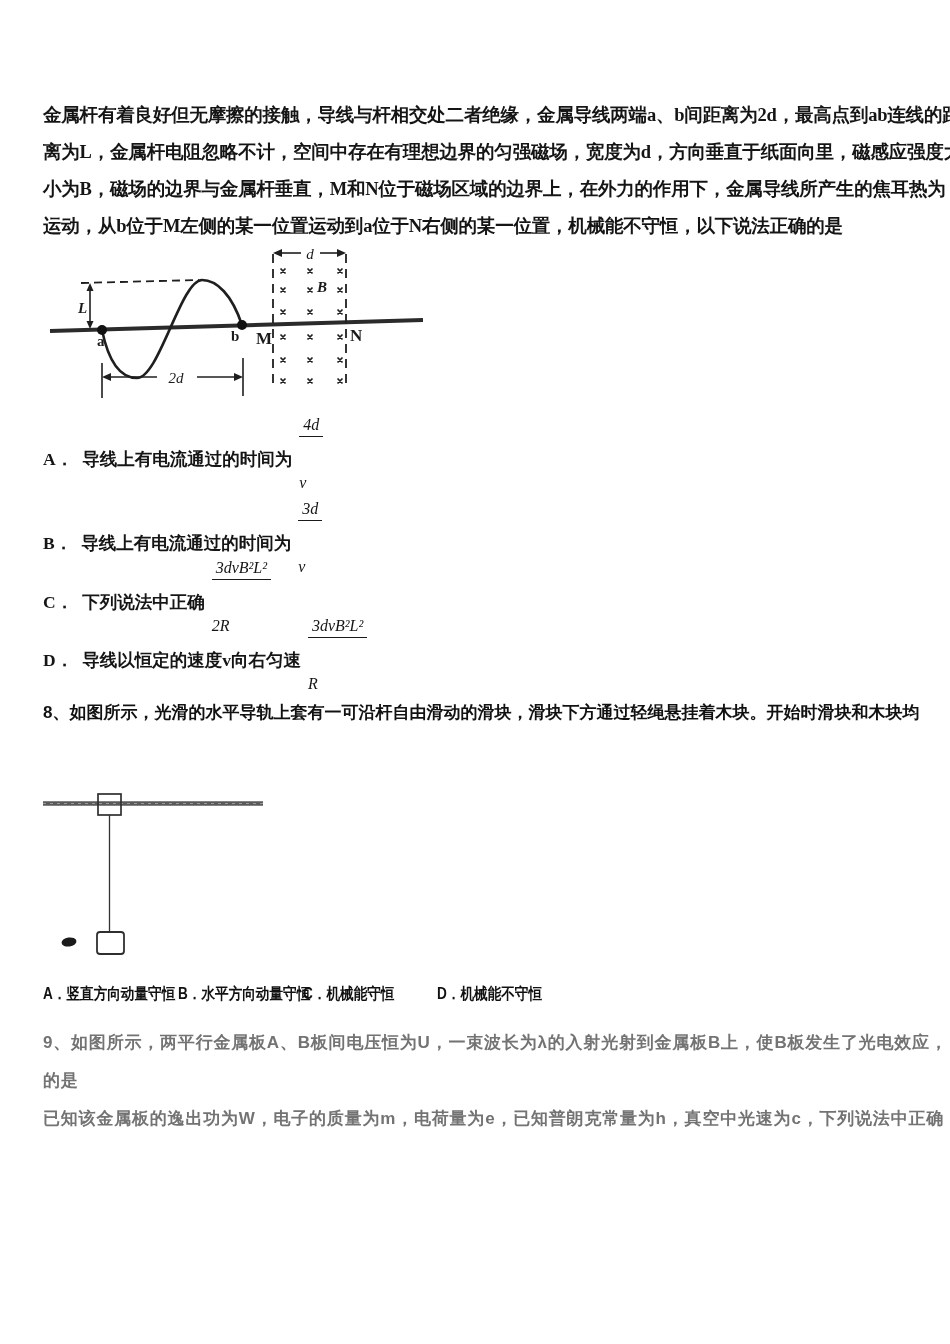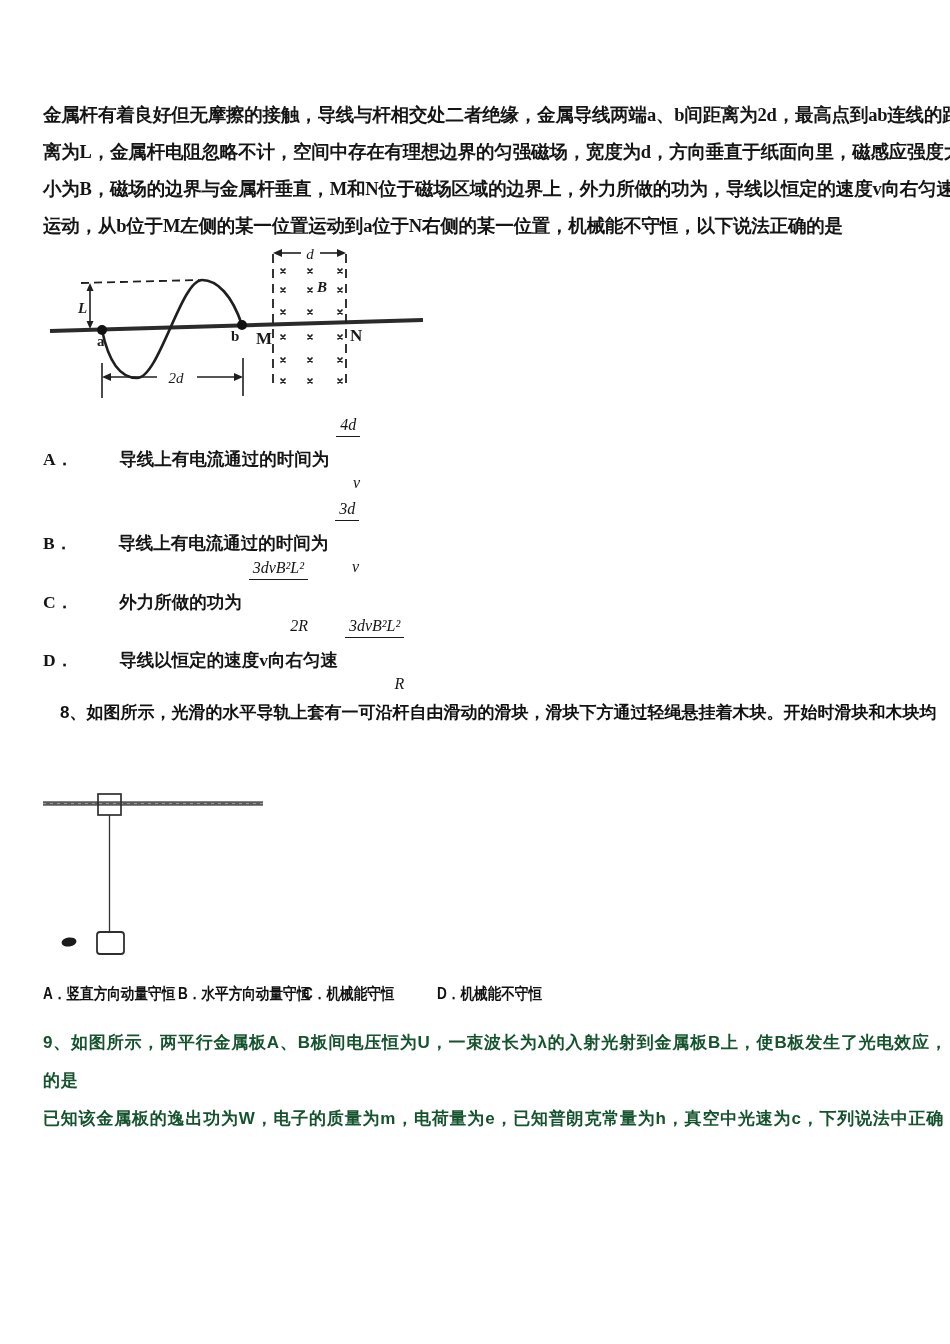--- a/index.html
+++ b/index.html
@@ -17,65 +17,65 @@
     font-size:18.5px;font-weight:bold;line-height:37px;
     letter-spacing:-0.2px;
   }
   .q7-text .line{white-space:nowrap;}
   
   .q7-opt{
     position:absolute;left:43px;height:42px;
     display:flex;align-items:center;
     font-size:17.5px;font-weight:bold;white-space:nowrap;
   }
-  .q7-opt .txt{position:relative;top:5px;margin-left:37px;}
+  .q7-opt .txt{position:relative;top:5px;}
   .q7-opt .lbl{margin-right:9px;position:relative;top:5px;}
   .frac{
-    display:inline-flex;flex-direction:column;align-items:flex-end;
+    display:inline-flex;flex-direction:column;align-items:flex-start;
     font-family:"Liberation Serif",serif;font-style:italic;font-weight:normal;
     font-size:16px;line-height:1.1;margin-left:7px;gap:35px;
   }
   .frac .num{border-bottom:1.6px solid #1a1a1a;padding:0 4px 2px;}
   .frac .den{padding-top:2px;}
   
   .q8-text{
     position:absolute;left:43px;top:694px;width:890px;
     font-family:"Liberation Sans",sans-serif;
     font-size:17px;font-weight:bold;line-height:37px;color:#111;
   }
-  .q8-text .line{white-space:nowrap;margin-left:17px;}
+  .q8-text .line{white-space:nowrap;}
   .q8-opts{
     position:absolute;top:984px;left:0;width:950px;height:24px;
     font-family:"Liberation Sans",sans-serif;font-size:16px;font-weight:bold;color:#111;
   }
   .q8-opt{position:absolute;white-space:nowrap;transform:scaleX(0.85);transform-origin:left center;}
   .q9-text{
     position:absolute;left:43px;top:1024px;width:890px;
     font-family:"Liberation Sans",sans-serif;
-    font-size:17px;font-weight:bold;line-height:38px;color:#14532d;
+    font-size:17px;font-weight:bold;line-height:38px;color:#737373;
     letter-spacing:0.8px;
   }
   .q9-text .line{white-space:nowrap;}
   
   .fig{position:absolute;}
   .fig1{left:45px;top:240px;}
   .fig2{left:40px;top:790px;}
   svg text{font-family:"Liberation Serif",serif;fill:#1a1a1a;}
   .it{font-style:italic;}
   .bold{font-weight:bold;}
 </style>
 </head>
 <body>
 
 <div class="page">
 
   <div class="q7-text">
     <div class="line">金属杆有着良好但无摩擦的接触，导线与杆相交处二者绝缘，金属导线两端a、b间距离为2d，最高点到ab连线的距</div>
     <div class="line">离为L，金属杆电阻忽略不计，空间中存在有理想边界的匀强磁场，宽度为d，方向垂直于纸面向里，磁感应强度大</div>
-    <div class="line">小为B，磁场的边界与金属杆垂直，M和N位于磁场区域的边界上，外力所做的功为，导线以恒定的速度v向右匀速</div>
+    <div class="line">小为B，磁场的边界与金属杆垂直，M和N位于磁场区域的边界上，在外力的作用下，金属导线所产生的焦耳热为</div>
     <div class="line">运动，从b位于M左侧的某一位置运动到a位于N右侧的某一位置，机械能不守恒，以下说法正确的是</div>
   </div>
 
   <svg class="fig fig1" width="390" height="165" viewBox="0 0 390 165">
 
     <line x1="5" y1="91" x2="378" y2="80" stroke="#2b2b2b" stroke-width="4"></line>
 
     <path d="M 57 90 C 64 124, 77 138, 92 138 C 114 138, 136 40, 157 40 C 172 40, 187 55, 197 85" fill="none" stroke="#1f1f1f" stroke-width="2.6"></path>
 
     <circle cx="57" cy="90" r="5" fill="#111"></circle>
@@ -137,21 +137,21 @@
   <div class="q7-opt" style="top:517px;">
     <span class="lbl">B．</span>
     <span class="txt">导线上有电流通过的时间为</span>
     <span class="frac">
       <span class="num">3d</span>
       <span class="den">v</span>
     </span>
   </div>
   <div class="q7-opt" style="top:576px;">
     <span class="lbl">C．</span>
-    <span class="txt">外力所做的功为</span>
+    <span class="txt">下列说法中正确</span>
     <span class="frac">
       <span class="num">3dvB²L²</span>
       <span class="den">2R</span>
     </span>
   </div>
   <div class="q7-opt" style="top:634px;">
     <span class="lbl">D．</span>
     <span class="txt">导线以恒定的速度v向右匀速</span>
     <span class="frac">
       <span class="num">3dvB²L²</span>

